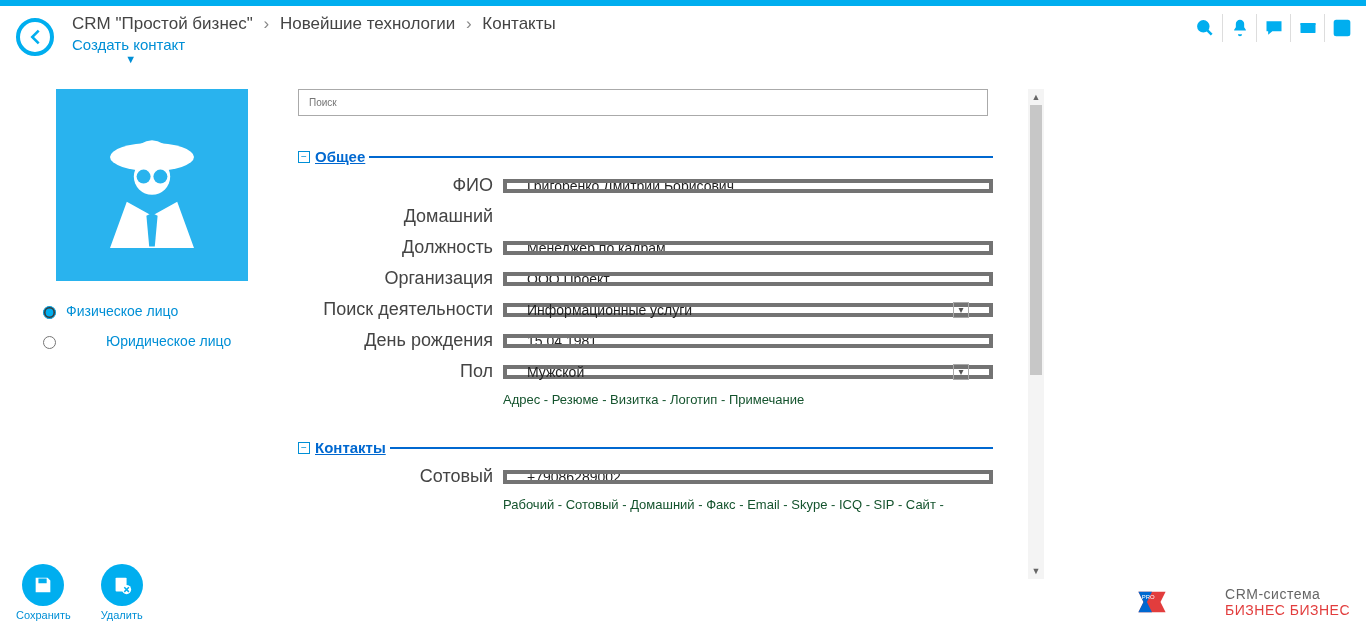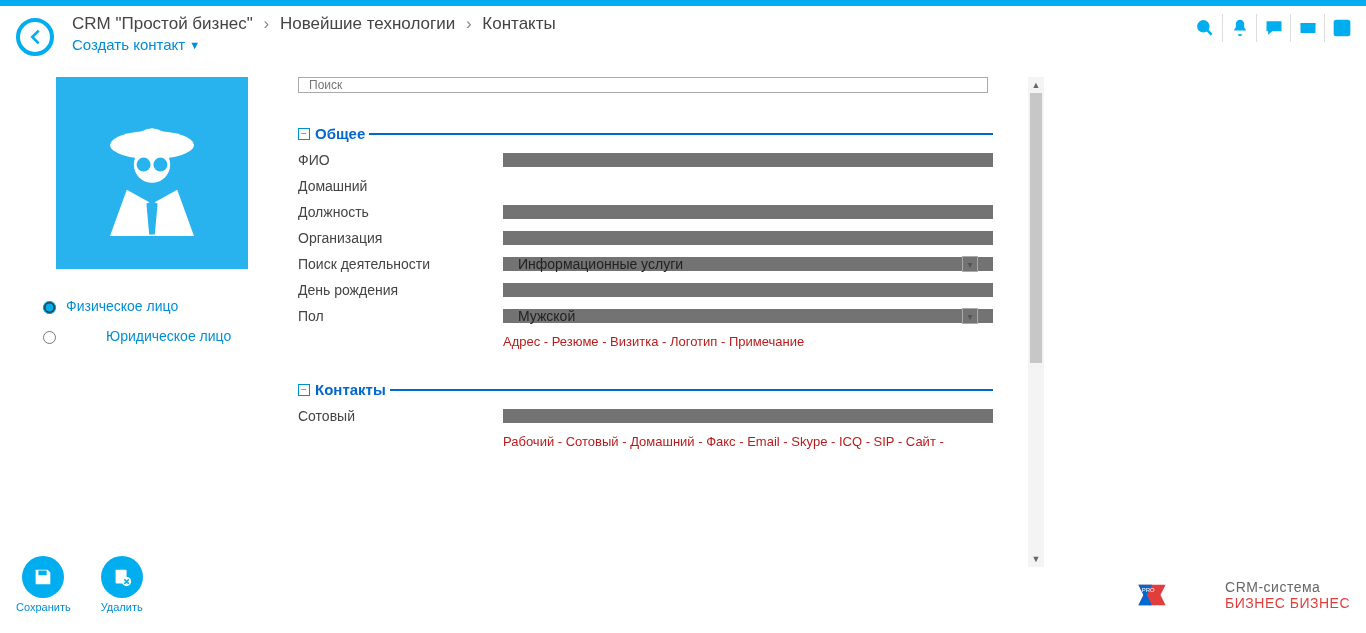--- a/index.html
+++ b/index.html
@@ -43,20 +43,21 @@
   }
   .crumbs .sep { margin: 0 6px; color: #888; }
   .create-link {
     margin-left: 60px;
     color: #008fd6;
     font-size: 15px;
     margin-top: 2px;
     cursor: pointer;
     display: inline-flex;
     align-items: center;
+    flex-direction: column;
   }
   .create-link .tri { margin-left: 4px; font-size: 11px; }
   .top-icons {
     position: absolute;
     right: 8px;
     top: 8px;
     display: flex;
     gap: 0;
   }
   .top-icons .ticon {
@@ -84,44 +85,44 @@
     width: 192px;
     height: 192px;
     background: #29b3ee;
     margin-left: 38px;
     display: flex;
     align-items: center;
     justify-content: center;
   }
   .avatar-box svg { width: 140px; height: 140px; }
   .radios {
-    margin-top: 29px;
+    margin-top: 22px;
     margin-left: 20px;
   }
   .radios label {
     display: flex;
     align-items: center;
     margin-bottom: 14px;
     cursor: pointer;
     font-size: 14px;
   }
   .radios input { margin-right: 10px; accent-color: #00aeef; }
   .radios .r-sel { color: #008fd6; }
   .radios .r-uns { color: #008fd6; gap: 40px; }
 
   .form-area {
     width: 720px;
     position: relative;
   }
   .search-box {
     width: 690px;
-    height: 16px;
+    height: 27px;
     border: 1px solid #aaa;
     padding: 0 10px;
-    font-size: 12px;
+    font-size: 10px;
     color: #888;
   }
   .section-head {
     display: flex;
     align-items: center;
     margin-top: 32px;
     margin-bottom: 8px;
     width: 695px;
   }
   .section-head .toggler {
@@ -130,62 +131,64 @@
     font-size: 10px;
     display: flex; align-items: center; justify-content: center;
     color: #008fd6;
     margin-right: 5px;
     cursor: pointer;
   }
   .section-head .title {
     color: #0068d0;
     font-weight: bold;
     font-size: 15px;
+    text-decoration: underline;
   }
   .section-head .line {
     margin-left: 4px; height: 2px; background: #0068d0; flex: 1;
   }
 
   .field-row {
     display: flex;
     align-items: center;
     margin-top: 10px;
     width: 695px;
   }
   .field-row .label {
     width: 195px;
+    text-align: right;
     margin-right: 10px;
-    font-size: 14px;
+    font-size: 18px;
     color: #444;
   }
   .field-row input[type=text], .field-row .select {
     flex: 1;
     height: 14px;
-    border: 7px solid #737373;
-    padding: 0 8px;
+    border: 4px solid #737373;
+    padding: 0 20px;
     font-size: 14px;
     color: #222;
   }
   .select {
     display: flex;
     align-items: center;
     justify-content: space-between;
     background: #fff;
   }
   .select .arrow {
     width: 16px; height: 16px;
     border: 1px solid #aaa;
     display: flex; align-items: center; justify-content: center;
     font-size: 10px;
     color: #555;
   }
   .extras {
     margin-left: 205px;
     margin-top: 10px;
-    color: #b91c1c;
+    color: #14532d;
     font-size: 13px;
   }
   .extras span { cursor: pointer; }
 
   .scrollbar {
     position: absolute;
     right: -26px;
     top: 0;
     width: 16px;
     height: 490px;
@@ -201,21 +204,21 @@
   .scrollbar .track { height: calc(100% - 32px); position: relative; }
   .scrollbar .thumb {
     position: absolute; top: 0; left: 2px; width: 12px; height: 270px;
     background: #c7c7c7;
     cursor: pointer;
   }
 
   .bottom-left {
     position: absolute;
     left: 16px;
-    bottom: 20px;
+    bottom: 12px;
     display: flex;
     gap: 30px;
   }
   .action {
     display: flex; flex-direction: column; align-items: center;
     cursor: pointer;
   }
   .action .circle {
     width: 42px; height: 42px; border-radius: 50%;
     background: #00aeef;
@@ -224,21 +227,21 @@
   .action .circle svg { width: 22px; height: 22px; }
   .action .txt {
     margin-top: 3px;
     font-size: 11px;
     color: #008fd6;
   }
 
   .bottom-right {
     position: absolute;
     right: 16px;
-    bottom: 21px;
+    bottom: 14px;
     display: flex;
     align-items: center;
     gap: 48px;
   }
   .brand-logo {
     width: 34px; height: 34px;
     margin-right: 8px;
   }
   .brand-text .l1 {
     font-size: 14px; color: #666; letter-spacing: 0.5px;

